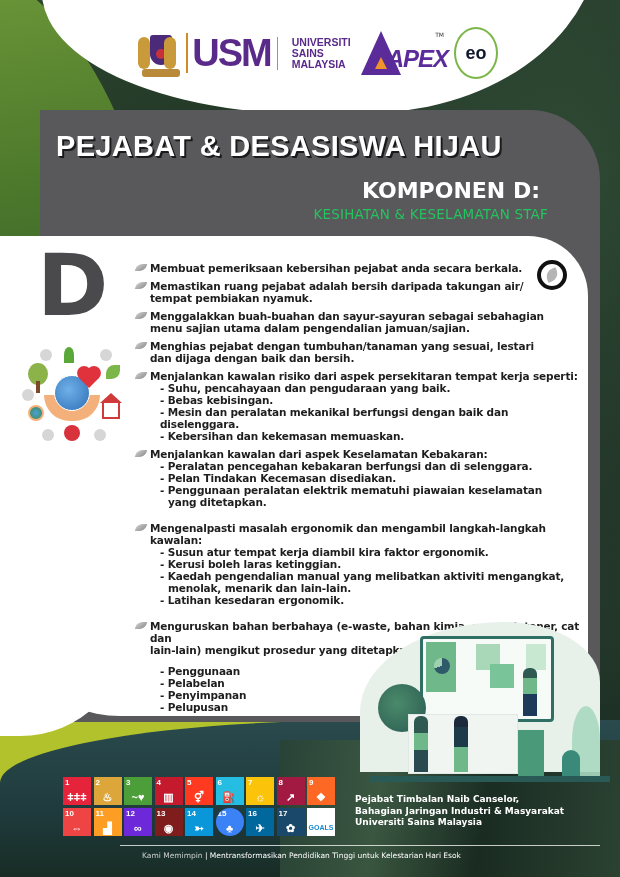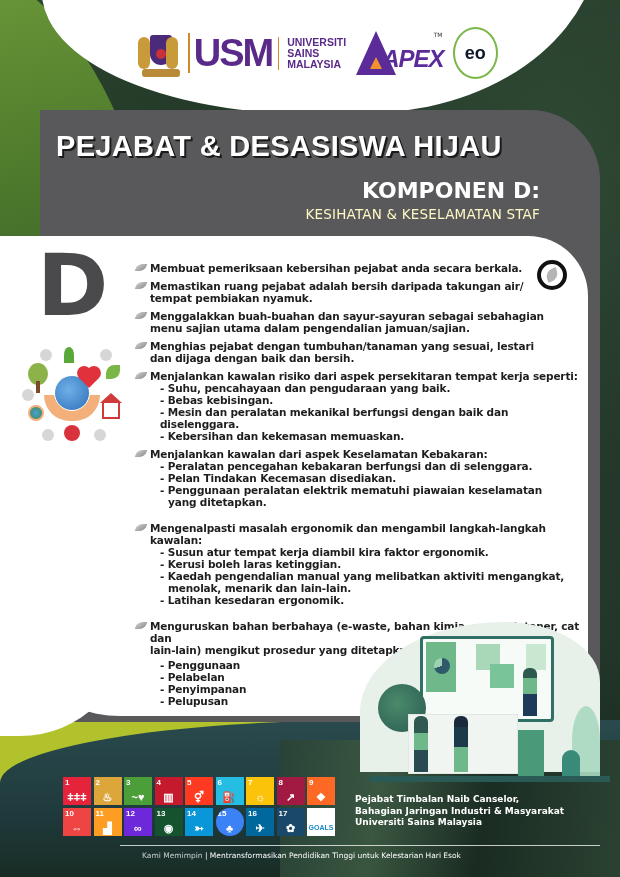--- a/index.html
+++ b/index.html
@@ -29,35 +29,35 @@
     background: #ffffff; border-radius: 0 0 40% 55% / 0 0 100% 80%; transform: rotate(-3deg); transform-origin: left top; }
   .logos { position: absolute; top: 22px; left: 138px; width: 360px; height: 62px; display: flex; align-items: center; gap: 10px; }
   .crest { width: 46px; height: 52px; position: relative; }
   .crest .shield { position: absolute; left: 12px; top: 8px; width: 22px; height: 30px; background: #4b2a7a; border-radius: 3px 3px 11px 11px; }
   .crest .shield::after { content:""; position:absolute; left:6px; top:14px; width:10px; height:10px; border-radius:50%; background:#c7323a; }
   .crest .lion-l, .crest .lion-r { position:absolute; top:10px; width:12px; height:32px; background:#c89a3a; border-radius: 6px; }
   .crest .lion-l { left:0; } .crest .lion-r { right:0; }
   .crest .base { position:absolute; left:4px; bottom:2px; width:38px; height:8px; background:#b88a3a; border-radius:3px; }
   .usm { display: flex; align-items: center; gap: 6px; }
   .usm-mark { font-family: "Liberation Sans", sans-serif; font-weight: bold; font-size: 38px; color: #5a2a8a; letter-spacing: -2px; border-left: 2px solid #d08a2a; padding-left: 4px; line-height: 40px; }
-  .usm-name { font-family: "Liberation Sans", sans-serif; font-size: 10.5px; color: #5a2a8a; line-height: 11px; font-weight: bold; border-left: 1px solid #d08a2a; padding-left: 8px; }
+  .usm-name { font-family: "Liberation Sans", sans-serif; font-size: 10.5px; color: #5a2a8a; line-height: 11px; font-weight: bold; border-left: 1px solid #d08a2a; padding-left: 14px; }
   .apex { display: flex; align-items: flex-end; position: relative; width: 100px; height: 52px; }
   .apex-tri { width: 0; height: 0; border-left: 20px solid transparent; border-right: 20px solid transparent; border-bottom: 44px solid #5b2b9a; position: absolute; left: 0; bottom: 4px; }
   .apex-tri::after { content:""; position:absolute; left:-6px; top:26px; border-left:6px solid transparent; border-right:6px solid transparent; border-bottom:12px solid #f0932a; }
   .apex-text { position: absolute; left: 26px; bottom: 6px; font-family: "Liberation Sans", sans-serif; font-weight: bold; font-size: 24px; color: #5b2b9a; letter-spacing: -1px; font-style: italic; }
   .apex-tm { position: absolute; right: 0; top: 4px; font-size: 6px; color: #333; }
   .eco { width: 52px; height: 52px; border-radius: 50%; border: 2px solid #7ab648; background: #fff; position: relative; display: flex; align-items: center; justify-content: center; }
   .eco-inner { font-family: "Liberation Sans", sans-serif; font-size: 18px; font-weight: bold; color: #0f172a; line-height: 14px; text-align: center; }
 
   
   .card { position: absolute; left: 40px; top: 110px; width: 560px; height: 612px; background: #59595c; border-radius: 0 70px 0 0; }
   .title { position: absolute; left: 56px; top: 130px; font-family: "Liberation Sans", sans-serif; font-weight: bold; font-size: 29px; color: #ffffff; letter-spacing: 0.3px;
     text-shadow: 2px 2px 0 #1a1a1a, 1px 1px 0 #1a1a1a; white-space: nowrap; }
   .komponen { position: absolute; right: 80px; top: 178px; font-family: "DejaVu Sans", sans-serif; font-weight: bold; font-size: 22px; color: #ffffff; text-align: right; }
-  .komponen-sub { position: absolute; right: 80px; top: 206px; font-family: "DejaVu Sans", sans-serif; font-size: 13.5px; color: #fef9c3; text-align: right; letter-spacing: 0.2px; }
+  .komponen-sub { position: absolute; right: 72px; top: 206px; font-family: "DejaVu Sans", sans-serif; font-size: 13.5px; color: #22c55e; text-align: right; letter-spacing: 0.2px; }
 
   
   .panel { position: absolute; left: 0; top: 236px; width: 588px; height: 480px; background: #ffffff; border-radius: 0 60px 0 120px; }
   .panel-d-cut { position: absolute; left: 0; top: 236px; width: 130px; height: 500px; background:#ffffff; border-radius: 0 0 110px 0; }
   .big-d { position: absolute; left: 37px; top: 235px; font-family: "DejaVu Sans", sans-serif; font-weight: bold; font-size: 86px; color: #4a4a4d; line-height: 100px; }
   .health-illustration { position: absolute; left: 22px; top: 345px; width: 100px; height: 100px; }
   .hi-globe { position:absolute; left:32px; top:30px; width:36px; height:36px; border-radius:50%; background: radial-gradient(circle at 40% 40%, #6fb0e8, #2e6fb8); border:1px solid #fff; }
   .hi-hands { position:absolute; left:22px; top:50px; width:56px; height:26px; border-radius: 0 0 28px 28px; background:#f3b07a; }
   .hi-heart { position:absolute; left:60px; top:26px; width:14px; height:14px; background:#e0323c; transform: rotate(45deg); }
   .hi-heart::before, .hi-heart::after { content:""; position:absolute; width:14px; height:14px; background:#e0323c; border-radius:50%; }
@@ -226,21 +226,21 @@
     <div class="sub">- Susun atur tempat kerja diambil kira faktor ergonomik.</div>
     <div class="sub">- Kerusi boleh laras ketinggian.</div>
     <div class="sub">- Kaedah pengendalian manual yang melibatkan aktiviti mengangkat,</div>
     <div class="sub-cont">menolak, menarik dan lain-lain.</div>
     <div class="sub">- Latihan kesedaran ergonomik.</div>
   </div>
   <div class="item gap-lg">
     <span class="bullet"></span>
     <div>Menguruskan bahan berbahaya (e-waste, bahan kimia, pencuci, toner, cat dan</div>
     <div>lain-lain) mengikut prosedur yang ditetapkan:</div>
-    <div class="sub" style="margin-top:3px">- Penggunaan</div>
+    <div class="sub" style="margin-top:9px">- Penggunaan</div>
     <div class="sub">- Pelabelan</div>
     <div class="sub">- Penyimpanan</div>
     <div class="sub">- Pelupusan</div>
   </div>
 </div>
 
 <div class="ill">
   <div class="ill-bgblob"></div>
   <div class="ill-screen"></div>
   <div class="ill-doc1"></div>
@@ -301,21 +301,21 @@
       <div class="glyph">⇔</div>
     </div>
     <div class="sdg-tile" style="background: rgb(253, 157, 36);">
       <div class="num">11</div>
       <div class="glyph">▟</div>
     </div>
     <div class="sdg-tile" style="background: #6d28d9;">
       <div class="num">12</div>
       <div class="glyph">∞</div>
     </div>
-    <div class="sdg-tile" style="background: #14532d;">
+    <div class="sdg-tile" style="background: #7f1d1d;">
       <div class="num">13</div>
       <div class="glyph">◉</div>
     </div>
     <div class="sdg-tile" style="background: rgb(10, 151, 217);">
       <div class="num">14</div>
       <div class="glyph">➳</div>
     </div>
     <div class="sdg-tile" style="background: #3b82f6; border-radius: 14px;">
       <div class="num">15</div>
       <div class="glyph">♣</div>

